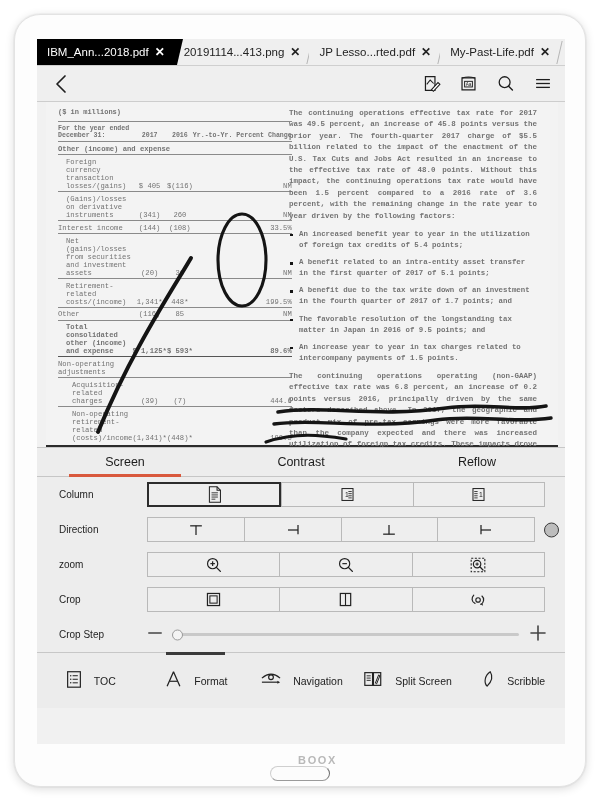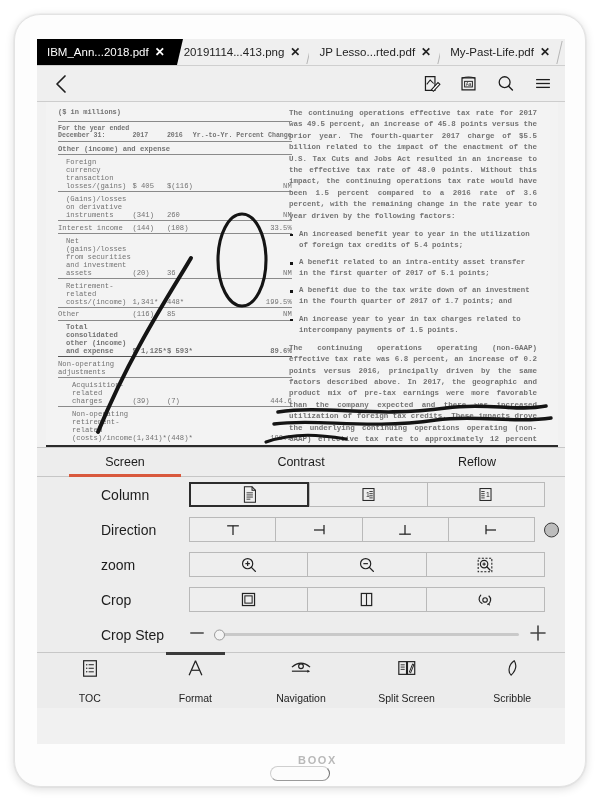--- a/index.html
+++ b/index.html
@@ -123,21 +123,21 @@
     top: 6px;
     font-family: Liberation Mono, monospace;
     color: #737373;
   }
   #colL { left: 12px; width: 218px; }
   #colR { left: 243px; width: 248px; }
 
   .d-units { font-size: 7px; font-weight: 700; margin-bottom: 5px; }
   table.fin { width: 100%; border-collapse: collapse; font-size: 7.2px; }
   table.fin td { padding: 1.2px 0; vertical-align: bottom; }
-  table.fin td.num { text-align: left; width: 42px; white-space: nowrap; }
+  table.fin td.num { text-align: center; width: 42px; white-space: nowrap; }
   table.fin td.pct { text-align: right; width: 42px; white-space: nowrap; }
   table.fin tr.hdr td { font-weight: 700; font-size: 6.6px; line-height: 1.12; vertical-align: bottom; padding-bottom: 2px;}
   table.fin tr.rule td { border-top: 1px solid #8a8a8a; padding: 0; height: 2px; }
   table.fin tr.rule2 td { border-top: 1.6px solid #555; padding: 0; height: 2px; }
   table.fin td.b { font-weight: 700; }
   .ind1 { padding-left: 8px !important; margin-top: 20px; }
   .ind2 { padding-left: 14px !important; }
 
   .rpara { font-size: 7.5px; line-height: 1.52; text-align: justify; font-weight: 600; margin-bottom: 7px; }
   ul.rlist { list-style: none; margin: 0 0 7px 0; padding: 0; }
@@ -186,24 +186,23 @@
   }
   .prow {
     display: flex;
     align-items: center;
     height: 35px;
     padding-left: 22px;
     position: relative;
   }
   .prow .plabel {
     width: 88px;
-    font-size: 14px;
+    font-size: 10px;
     color: #1d1d1d;
     flex: none;
-    margin-left: 42px;
   }
   .segs {
     display: flex;
     flex: 1;
     margin-right: 20px;
     height: 25px;
   }
   .seg {
     flex: 1;
     border: 1px solid #b9b9b9;
@@ -250,21 +249,21 @@
   #bottomnav {
     display: flex;
     height: 56px;
     background: #ececec;
     border-top: 1px solid #c7c7c7;
     align-items: stretch;
   }
   .bnav {
     flex: 1;
     display: flex;
-    flex-direction: column;
+    flex-direction: row;
     align-items: center;
     justify-content: center;
     gap: 10px;
     position: relative;
     color: #222;
   }
   .bnav .blabel { font-size: 10.5px; }
   .bnav.sel::before {
     content: "";
     position: absolute;
@@ -457,20 +456,21 @@
             </table>
 
         </div>
 
         <div class="doccol" id="colR">
           <div class="rpara">The continuing operations effective tax rate for 2017 was 49.5 percent, an increase of 45.8 points versus the prior year. The fourth-quarter 2017 charge of $5.5 billion related to the impact of the enactment of the U.S. Tax Cuts and Jobs Act resulted in an increase to the effective tax rate of 48.0 points. Without this impact, the continuing operations tax rate would have been 1.5 percent compared to a 2016 rate of 3.6 percent, with the remaining change in the rate year to year driven by the following factors:</div>
           <ul class="rlist">
             <li>An increased benefit year to year in the utilization of foreign tax credits of 5.4 points;</li>
             <li>A benefit related to an intra-entity asset transfer in the first quarter of 2017 of 5.1 points;</li>
             <li>A benefit due to the tax write down of an investment in the fourth quarter of 2017 of 1.7 points; and</li>
+            <li>The favorable resolution of the longstanding tax matter in Japan in 2016 of 9.5 points; and</li>
             <li>An increase year to year in tax charges related to intercompany payments of 1.5 points.</li>
           </ul>
           <div class="rpara">The continuing operations operating (non-GAAP) effective tax rate was 6.8 percent, an increase of 0.2 points versus 2016, principally driven by the same factors described above. In 2017, the geographic and product mix of pre-tax earnings were more favorable than the company expected and there was increased utilization of foreign tax credits. These impacts drove the underlying continuing operations operating (non-GAAP) effective tax rate to approximately 12 percent before discrete period benefits.</div>
 
         </div>
 
         <svg id="ink" viewBox="0 0 512 345">
           <ellipse cx="196" cy="158" rx="24" ry="46" fill="none" stroke="#141414" stroke-width="3.1"></ellipse>
           <path d="M145,156 C125,190 85,250 52,330" fill="none" stroke="#141414" stroke-width="4" stroke-linecap="round"></path>
           <path d="M232,310 C280,303 330,316 400,306 C440,300 470,310 500,304" fill="none" stroke="#141414" stroke-width="3.6" stroke-linecap="round"></path>

